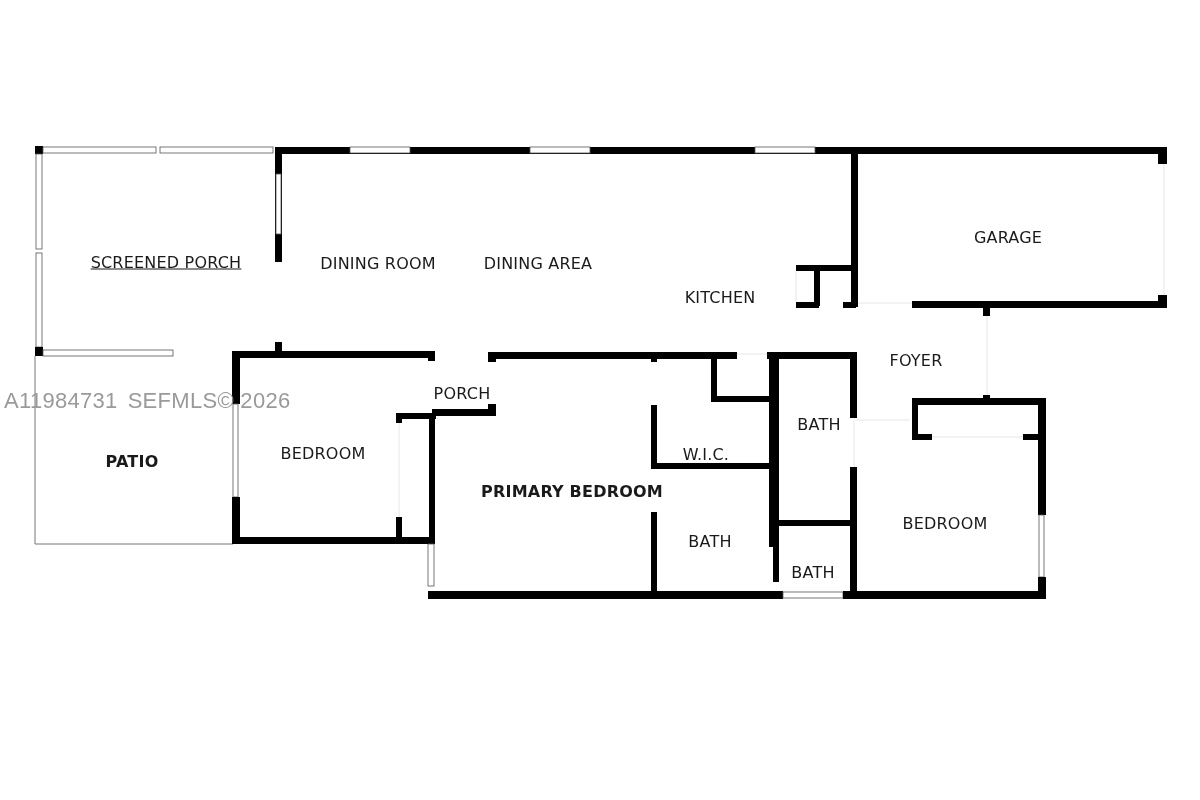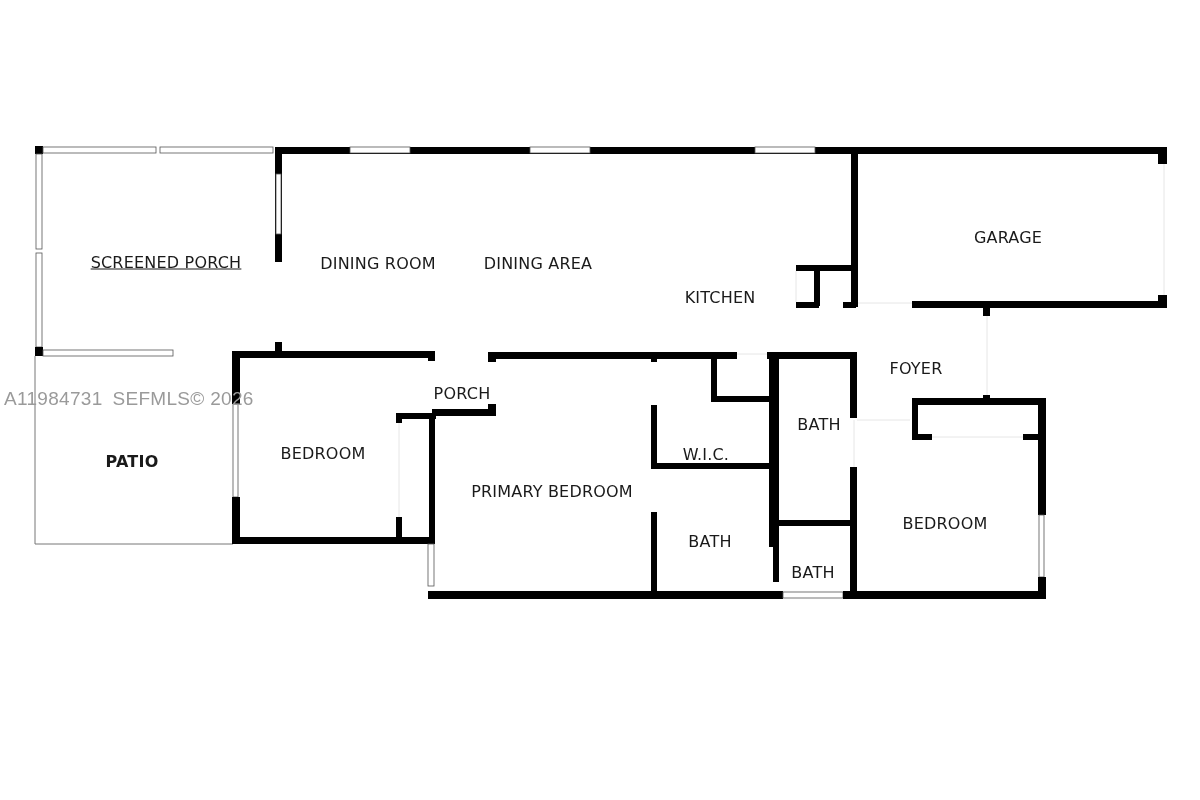--- a/index.html
+++ b/index.html
@@ -3,21 +3,21 @@
 <meta charset="utf-8">
 <style>
   html, body { margin:0; padding:0; background:#ffffff; }
   body { width:1200px; height:800px; position:relative; overflow:hidden; font-family:"DejaVu Sans", "Liberation Sans", sans-serif; }
   #plan { position:absolute; left:0; top:0; width:1200px; height:800px; }
   .wall { fill:#000000; }
   .win { fill:#ffffff; stroke:#555555; stroke-width:0.8; }
   .thin { stroke:#777777; stroke-width:1; fill:none; }
   .opening { stroke:#e6e6e6; stroke-width:1; fill:none; }
   .label { position:absolute; font-size:16px; color:#1a1a1a; letter-spacing:0.2px; white-space:nowrap; transform:translate(-50%,-50%); }
-  .watermark { position:absolute; left:4px; top:388px; font-family:"Liberation Sans", sans-serif; font-size:19px; color:#9a9a9a; letter-spacing:0.3px; white-space:nowrap; }
+  .watermark { position:absolute; left:4px; top:388px; font-family:"Liberation Sans", sans-serif; font-size:22px; color:#9a9a9a; letter-spacing:0.3px; white-space:nowrap; }
   .watermark span + span { margin-left:10px; }
 </style>
 </head>
 <body>
 
 <svg id="plan" viewBox="0 0 1200 800" xmlns="http://www.w3.org/2000/svg">
 
   <g>
     <rect class="wall" x="35" y="146" width="8" height="8"></rect>
     <rect class="win" x="43" y="147" width="113" height="6"></rect>
@@ -111,24 +111,24 @@
     <rect class="wall" x="1038" y="577" width="8" height="22"></rect>
   </g>
 </svg>
 
 <div class="label" style="left:166px;top:262px;text-decoration:underline;">SCREENED PORCH</div>
 <div class="label" style="left:378px;top:263px;">DINING ROOM</div>
 <div class="label" style="left:538px;top:263px;">DINING AREA</div>
 <div class="label" style="left:720px;top:263px;margin-top:34px;">KITCHEN</div>
 <div class="label" style="left:1008px;top:237px;">GARAGE</div>
 <div class="label" style="left:462px;top:393px;">PORCH</div>
-<div class="label" style="left:916px;top:368px;">FOYER</div>
+<div class="label" style="left:916px;top:360px;">FOYER</div>
 <div class="label" style="left:132px;top:461px;font-weight:bold;">PATIO</div>
 <div class="label" style="left:323px;top:453px;">BEDROOM</div>
-<div class="label" style="left:552px;top:491px;">PRIMARY BEDROOM</div>
+<div class="label" style="left:572px;top:491px;font-weight:bold;">PRIMARY BEDROOM</div>
 <div class="label" style="left:706px;top:454px;">W.I.C.</div>
 <div class="label" style="left:710px;top:541px;">BATH</div>
 <div class="label" style="left:819px;top:424px;">BATH</div>
 <div class="label" style="left:813px;top:572px;">BATH</div>
 <div class="label" style="left:945px;top:523px;">BEDROOM</div>
 
 <div class="watermark">
   <span>A11984731</span><span>SEFMLS© 2026</span>
 </div>
 

